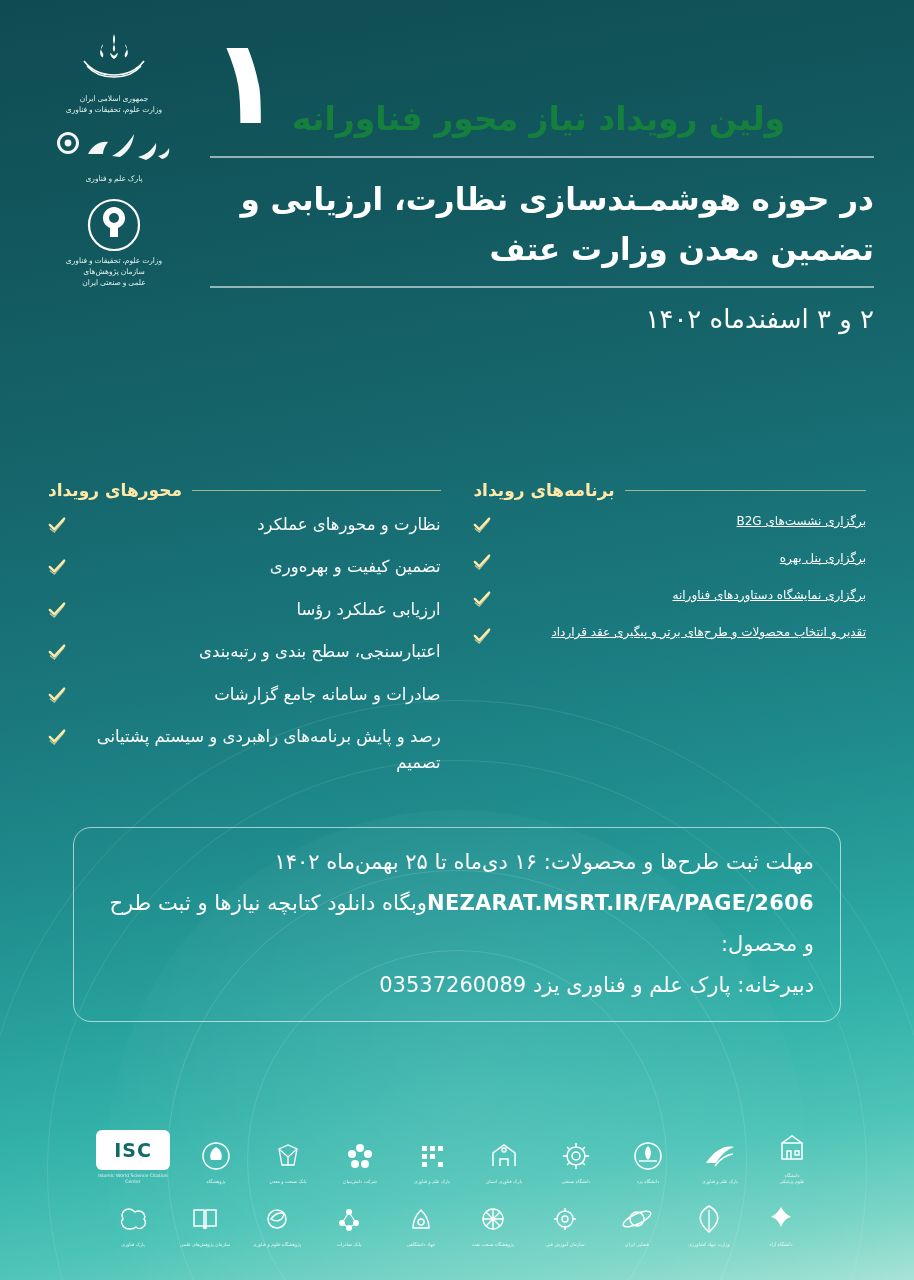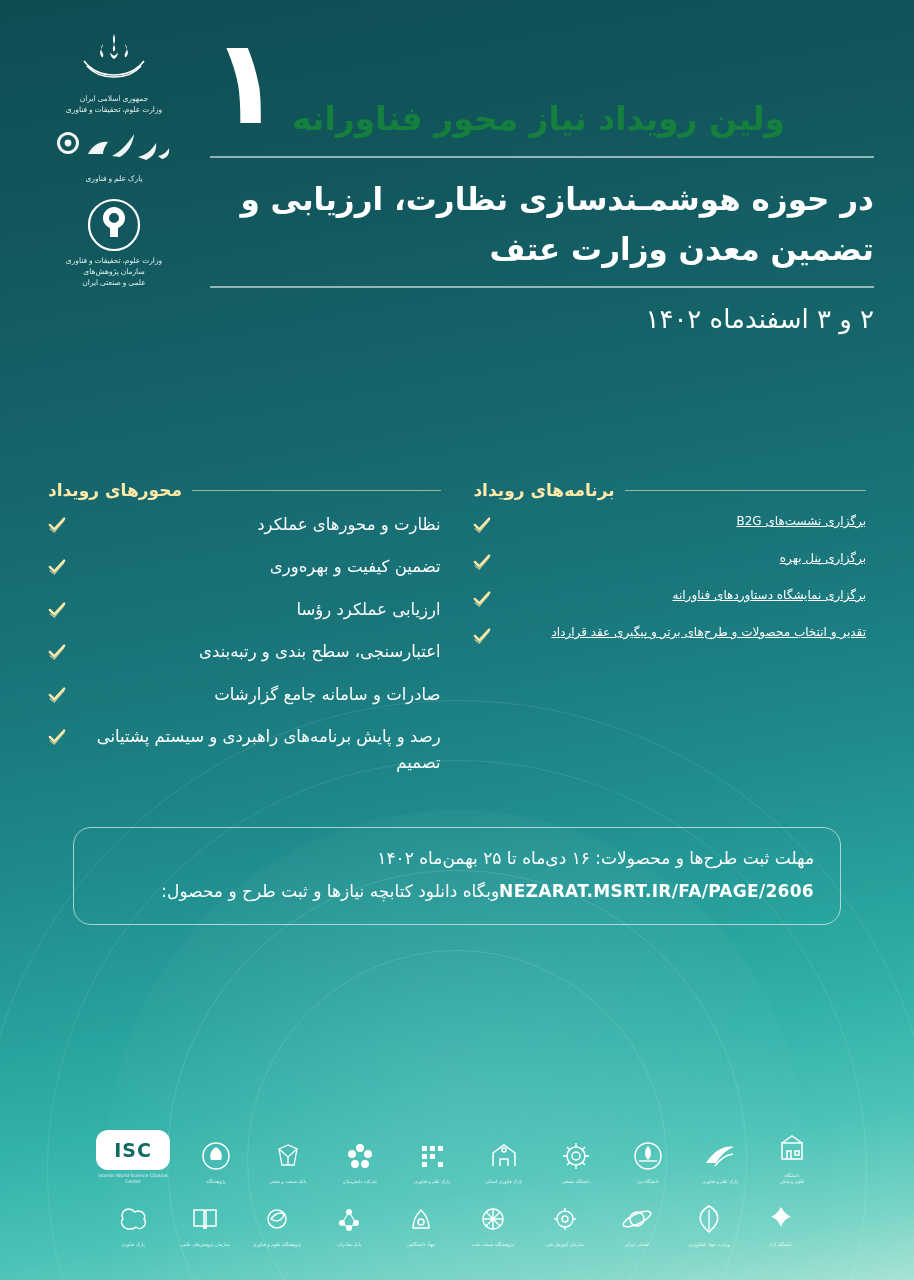--- a/index.html
+++ b/index.html
@@ -165,21 +165,21 @@
   .infobox {
     position: relative;
     margin: 34px auto 0 auto;
     width: 768px;
     border: 1px solid rgba(255,255,255,0.6);
     border-radius: 18px;
     padding: 14px 26px 16px 26px;
     color: #ffffff;
     text-align: right;
   }
-  .info-line { font-size: 17px; line-height: 1.95; }
+  .info-line { font-size: 21px; line-height: 1.95; }
   .info-url { font-weight: bold; letter-spacing: .3px; }
   .url-en { direction: ltr; unicode-bidi: embed; }
 
   
   .sponsors {
     position: absolute;
     bottom: 18px;
     left: 0;
     right: 0;
     padding: 0 34px;
@@ -206,21 +206,21 @@
   .sp .cap {
     font-size: 4.6px;
     line-height: 1.3;
     color: rgba(255,255,255,.85);
     text-align: center;
     white-space: pre-line;
   }
   .isc-box {
     width: 74px; height: 40px;
     background: #ffffff;
-    border-radius: 12px;
+    border-radius: 6px;
     display: flex; align-items: center; justify-content: center;
     color: #0f6b63;
     font-weight: bold;
     font-size: 19px;
     letter-spacing: 1px;
   }
 </style>
 </head>
 <body>
 
@@ -376,20 +376,21 @@
       </li>
     </ul>
   </div>
 </div>
 
 <div class="infobox">
   <div class="info-line">مهلت ثبت طرح‌ها و محصولات: ۱۶ دی‌ماه تا ۲۵ بهمن‌ماه ۱۴۰۲</div>
   <div class="info-line">
     <span class="info-url url-en">NEZARAT.MSRT.IR/FA/PAGE/2606</span><span>وبگاه دانلود کتابچه نیازها و ثبت طرح و محصول:</span>
   </div>
+  <div class="info-line">دبیرخانه: پارک علم و فناوری یزد  03537260089</div>
 </div>
 
 <div class="sponsors">
 
   <div class="sp-row">
     <div class="sp">
       <span class="glyph">
         <svg width="34" height="34" viewBox="0 0 34 34">
             <g fill="none" stroke="#fff" stroke-width="1.5">
               <rect x="7" y="10" width="20" height="16"></rect>

